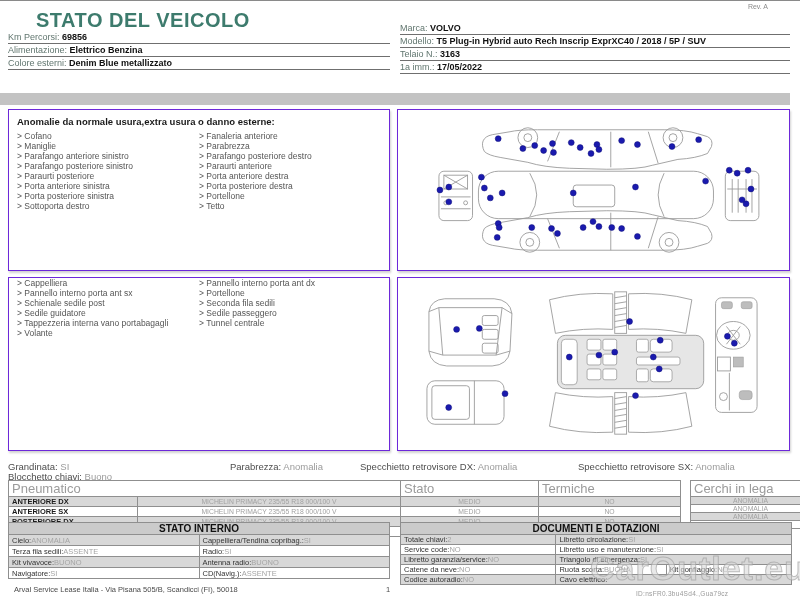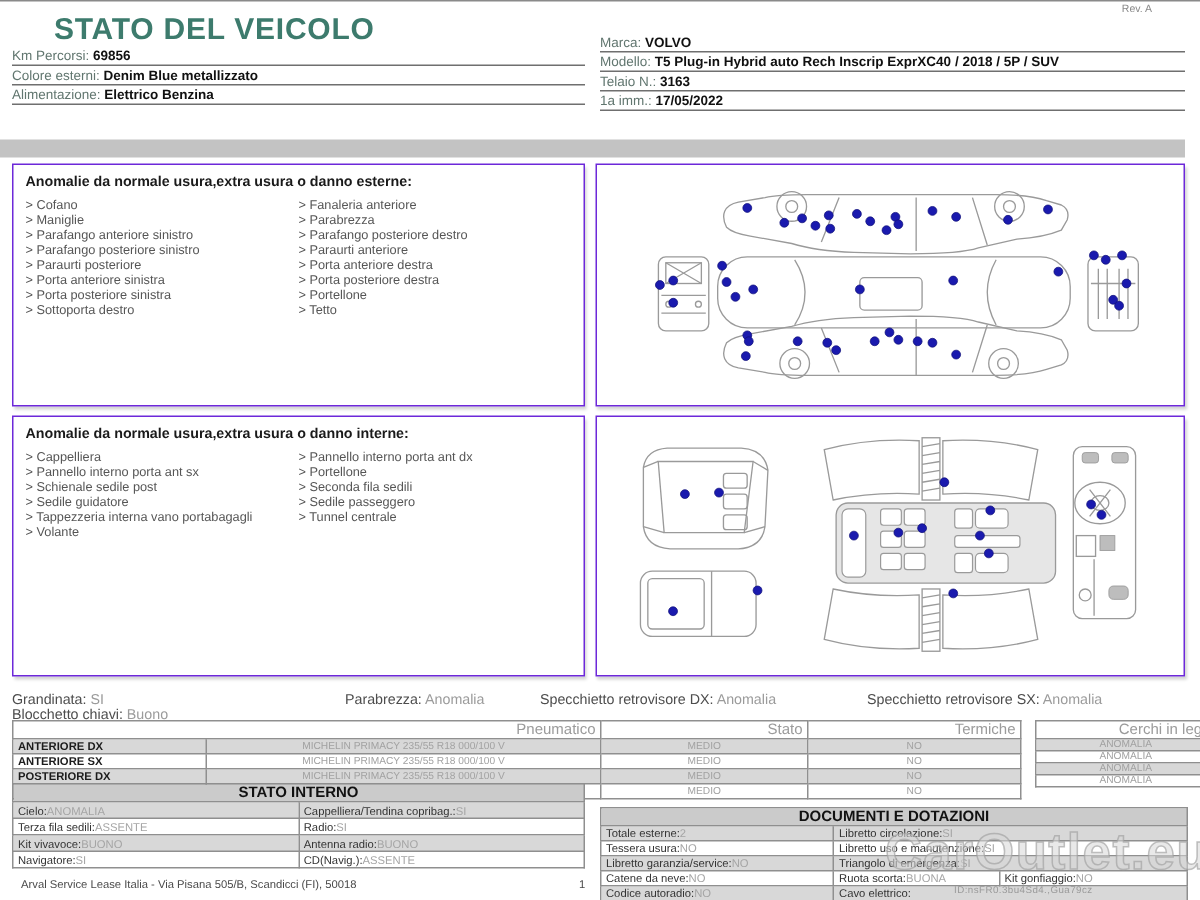--- a/index.html
+++ b/index.html
@@ -40,53 +40,53 @@
 
   
   .stat{position:absolute;font-size:9.5px;white-space:nowrap;}
   .stat .lbl{color:#4d4d4d;}
   .stat .val{color:#9b9b9b;}
 
   
   table{border-collapse:collapse;position:absolute;table-layout:fixed;}
   td{border:1px solid #8f8f8f;padding:0 3px;overflow:hidden;white-space:nowrap;}
   .dkborder{border:1.5px solid #4a4a4a;}
-  .thead td{color:#9b9b9b;font-size:10px;text-align:right;height:11px;}
+  .thead td{color:#9b9b9b;font-size:13px;text-align:left;height:11px;}
   .rowg{background:#d8d8d8;}
   .pos{font-weight:bold;font-size:7.5px;color:#1c1c1c;height:7px;}
   .spec,.cval{font-size:6.8px;color:#a2a2a2;text-align:center;height:7px;}
   #tires{left:8px;top:479px;width:672px;}
   #cerchi{left:690px;top:479px;width:121px;padding-left:44px;}
 
   .tblhead{background:#cbcbcb;font-weight:bold;font-size:10px;text-align:center;color:#111;height:13px;}
   .pair{display:flex;justify-content:flex-start;align-items:center;}
   .pair .lbl{font-size:7.5px;color:#333;}
   .pair .val{font-size:7.5px;color:#a5a5a5;}
   #stato-interno{left:8px;top:521px;width:382px;}
   #stato-interno td{height:10px;}
-  #documenti{left:400px;top:521px;width:392px;margin-top:16px;}
+  #documenti{left:400px;top:521px;width:392px;}
   #documenti td{height:9px;}
 
   
   #footer-left{left:14px;top:584px;font-size:7.5px;color:#4a4a4a;}
   #footer-page{left:386px;top:584px;font-size:7.5px;color:#4a4a4a;}
   #watermark{left:590px;top:548px;font-size:34px;font-weight:bold;letter-spacing:1px;
              color:rgba(215,215,215,.55);-webkit-text-stroke:1px rgba(160,160,160,.65);}
   #doc-id{left:636px;top:589px;font-size:6.5px;color:#9a9a9a;letter-spacing:.3px;}
 </style>
 </head>
 <body>
 
 <div class="abs" id="page-title">STATO DEL VEICOLO</div>
 <div class="abs" id="rev">Rev. A</div>
 
 <div class="hfields" id="hfields-left">
   <div class="hrow"><span>Km Percorsi:</span> <b>69856</b></div>
+  <div class="hrow"><span>Alimentazione:</span> <b>Elettrico Benzina</b></div>
   <div class="hrow"><span>Colore esterni:</span> <b>Denim Blue metallizzato</b></div>
-  <div class="hrow"><span>Alimentazione:</span> <b>Elettrico Benzina</b></div>
 </div>
 
 <div class="hfields" id="hfields-right">
   <div class="hrow"><span>Marca:</span> <b>VOLVO</b></div>
   <div class="hrow" style="white-space:normal;"><span>Modello:</span> <b>T5 Plug-in Hybrid auto Rech Inscrip ExprXC40 / 2018 / 5P / SUV</b></div>
   <div class="hrow"><span>Telaio N.:</span> <b>3163</b></div>
   <div class="hrow"><span>1a imm.:</span> <b>17/05/2022</b></div>
 </div>
 
 <div class="graybar" style="top:92px;"></div>
@@ -198,21 +198,20 @@
         <circle cx="196" cy="113" r="3" class="dmg"></circle>
         <circle cx="202" cy="118" r="3" class="dmg"></circle>
         <circle cx="215" cy="119" r="3" class="dmg"></circle>
         <circle cx="225" cy="120" r="3" class="dmg"></circle>
         <circle cx="241" cy="128" r="3" class="dmg"></circle>
       </g>
   </svg>
 </div>
 
 <div class="panel" id="int-list">
-  <h3>Anomalie da normale usura,extra usura o danno interne:</h3>
   <div class="cols">
     <div class="col">
         <div class="li">Cappelliera</div>
         <div class="li">Pannello interno porta ant sx</div>
         <div class="li">Schienale sedile post</div>
         <div class="li">Sedile guidatore</div>
         <div class="li">Tappezzeria interna vano portabagagli</div>
         <div class="li">Volante</div>
       </div>
     <div class="col">
@@ -439,35 +438,35 @@
       <col style="width:110px">
       <col style="width:125px">
     </colgroup>
   <tbody>
       <tr>
         <td class="tblhead" colspan="3">DOCUMENTI E DOTAZIONI</td>
       </tr>
   <tr class="rowg">
     <td>
           <div class="pair">
-            <span class="lbl">Totale esterne:</span>
+            <span class="lbl">Totale chiavi:</span>
             <span class="val">2</span>
           </div>
         </td>
     <td colspan="2">
           <div class="pair">
             <span class="lbl">Libretto circolazione:</span>
             <span class="val">SI</span>
           </div>
         </td>
   </tr>
   <tr>
     <td>
           <div class="pair">
-            <span class="lbl">Tessera usura:</span>
+            <span class="lbl">Service code:</span>
             <span class="val">NO</span>
           </div>
         </td>
     <td colspan="2">
           <div class="pair">
             <span class="lbl">Libretto uso e manutenzione:</span>
             <span class="val">SI</span>
           </div>
         </td>
   </tr>

